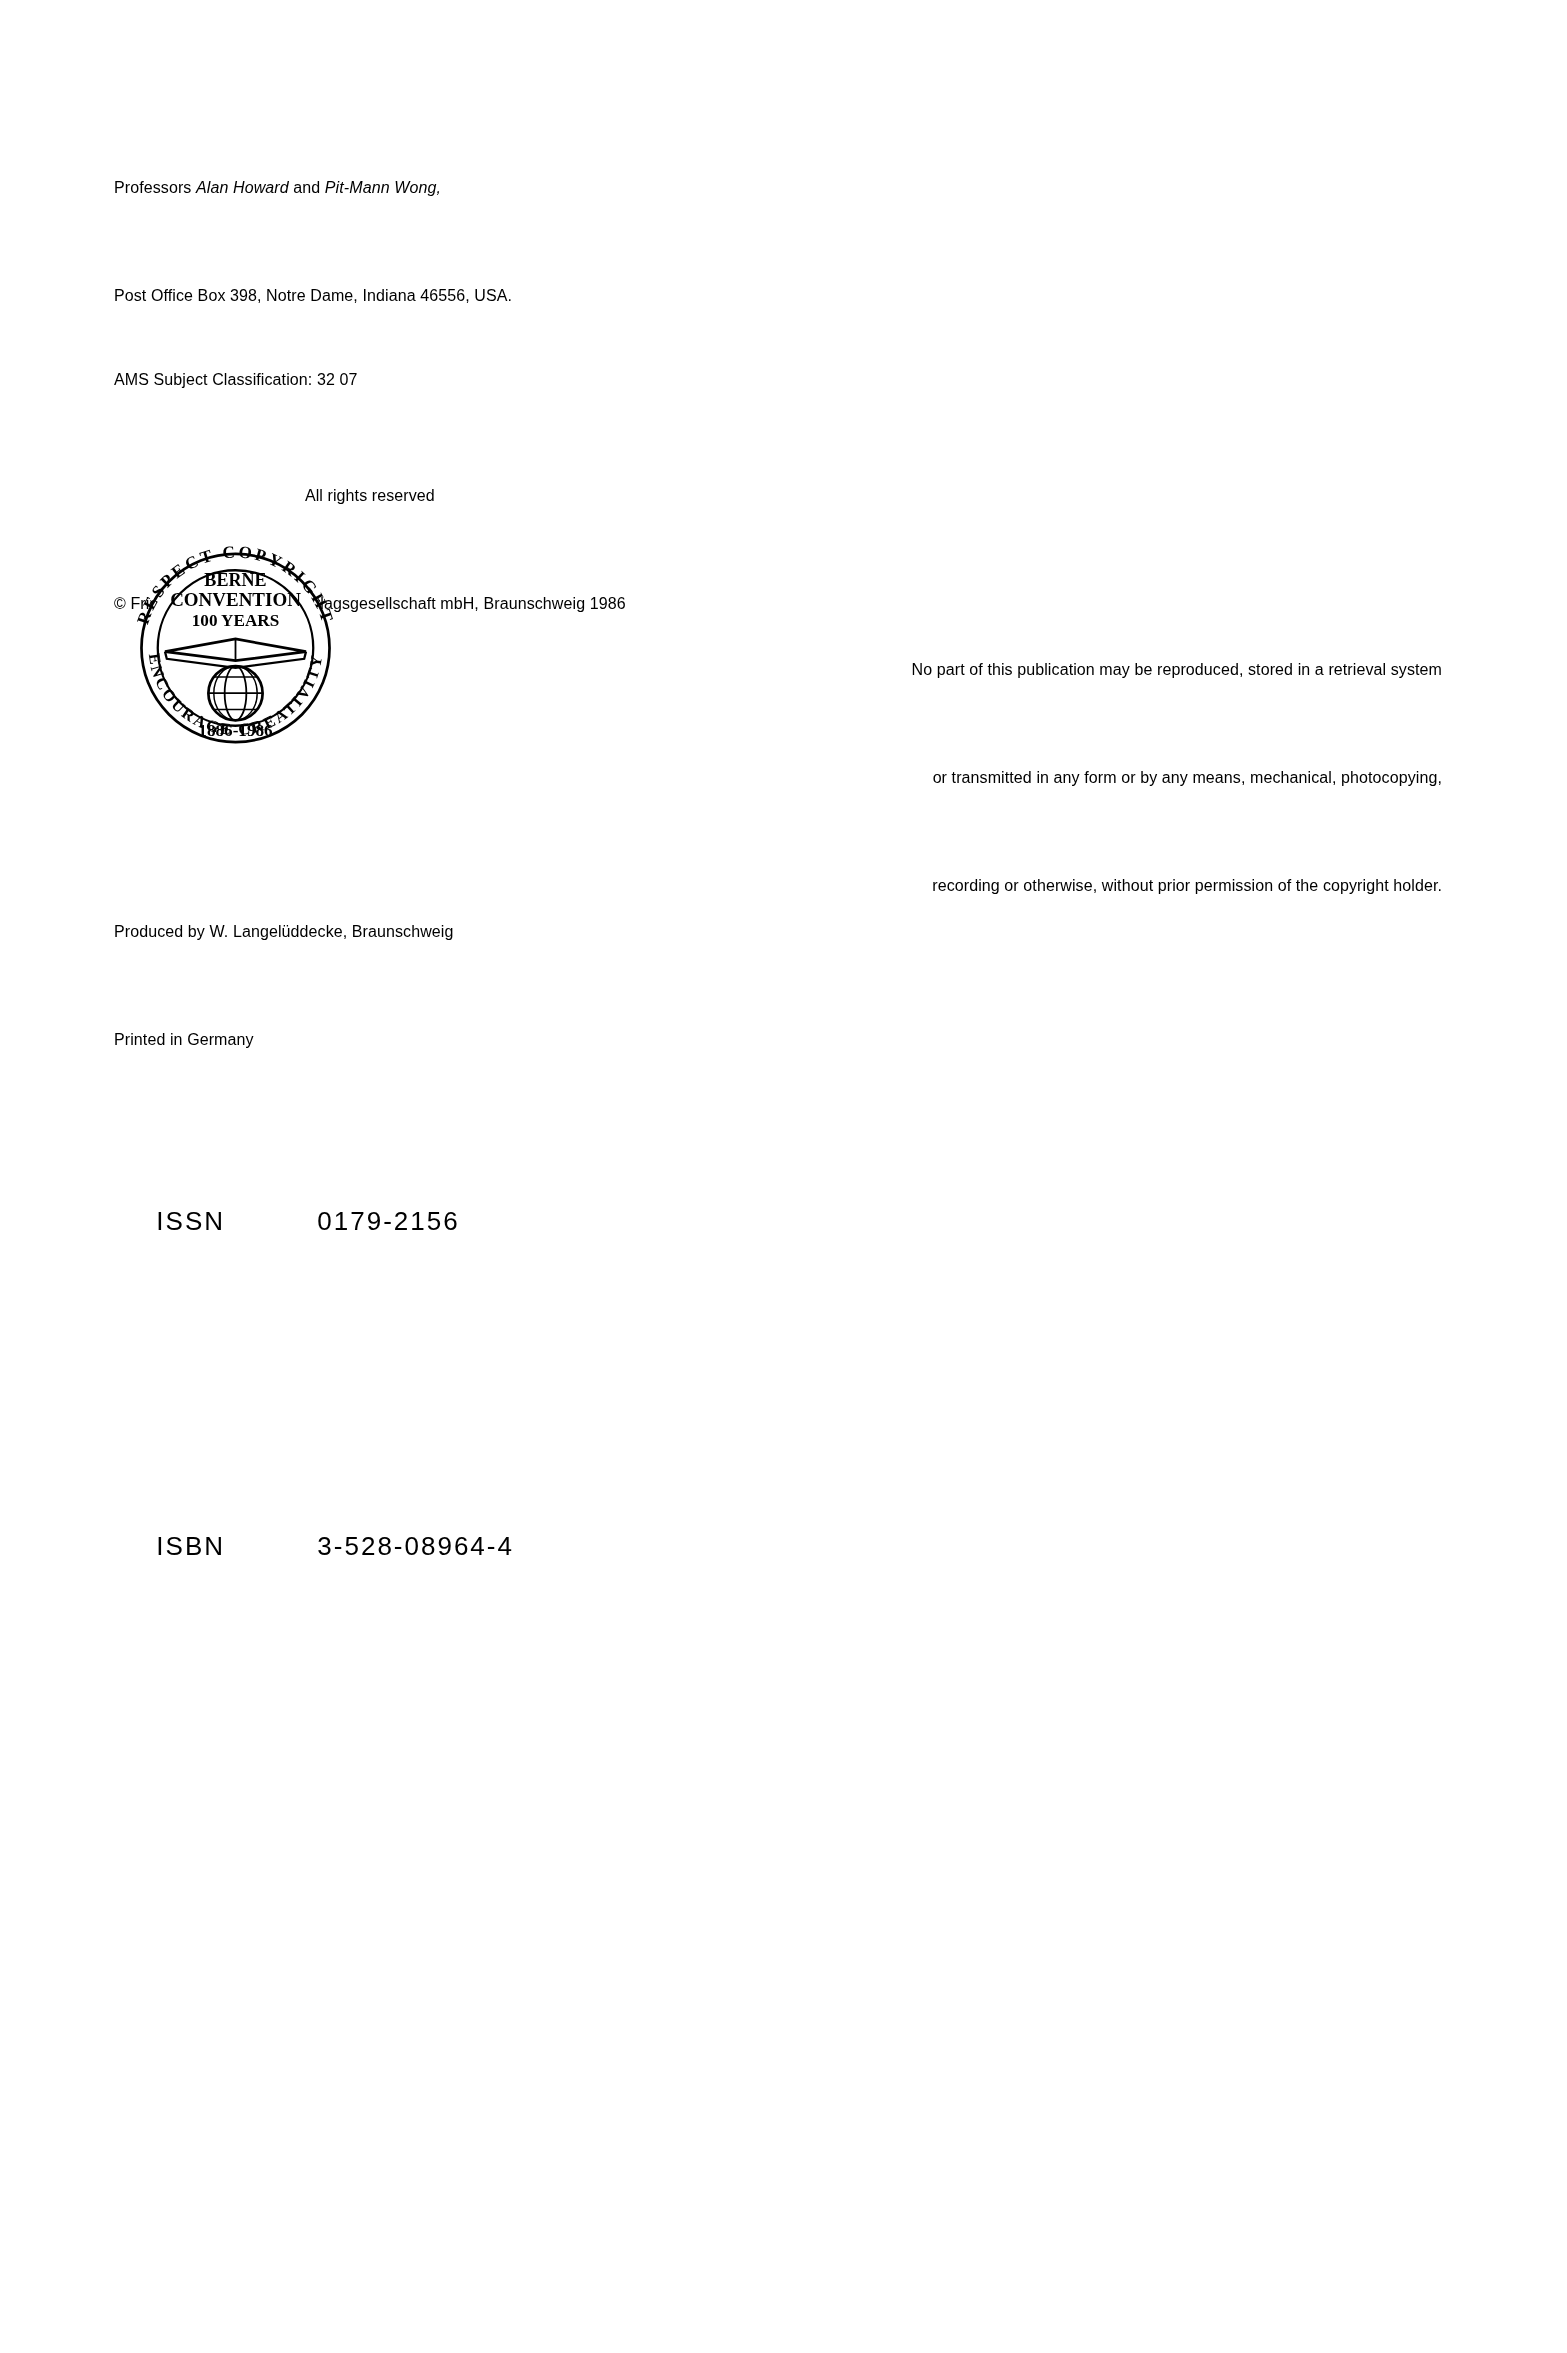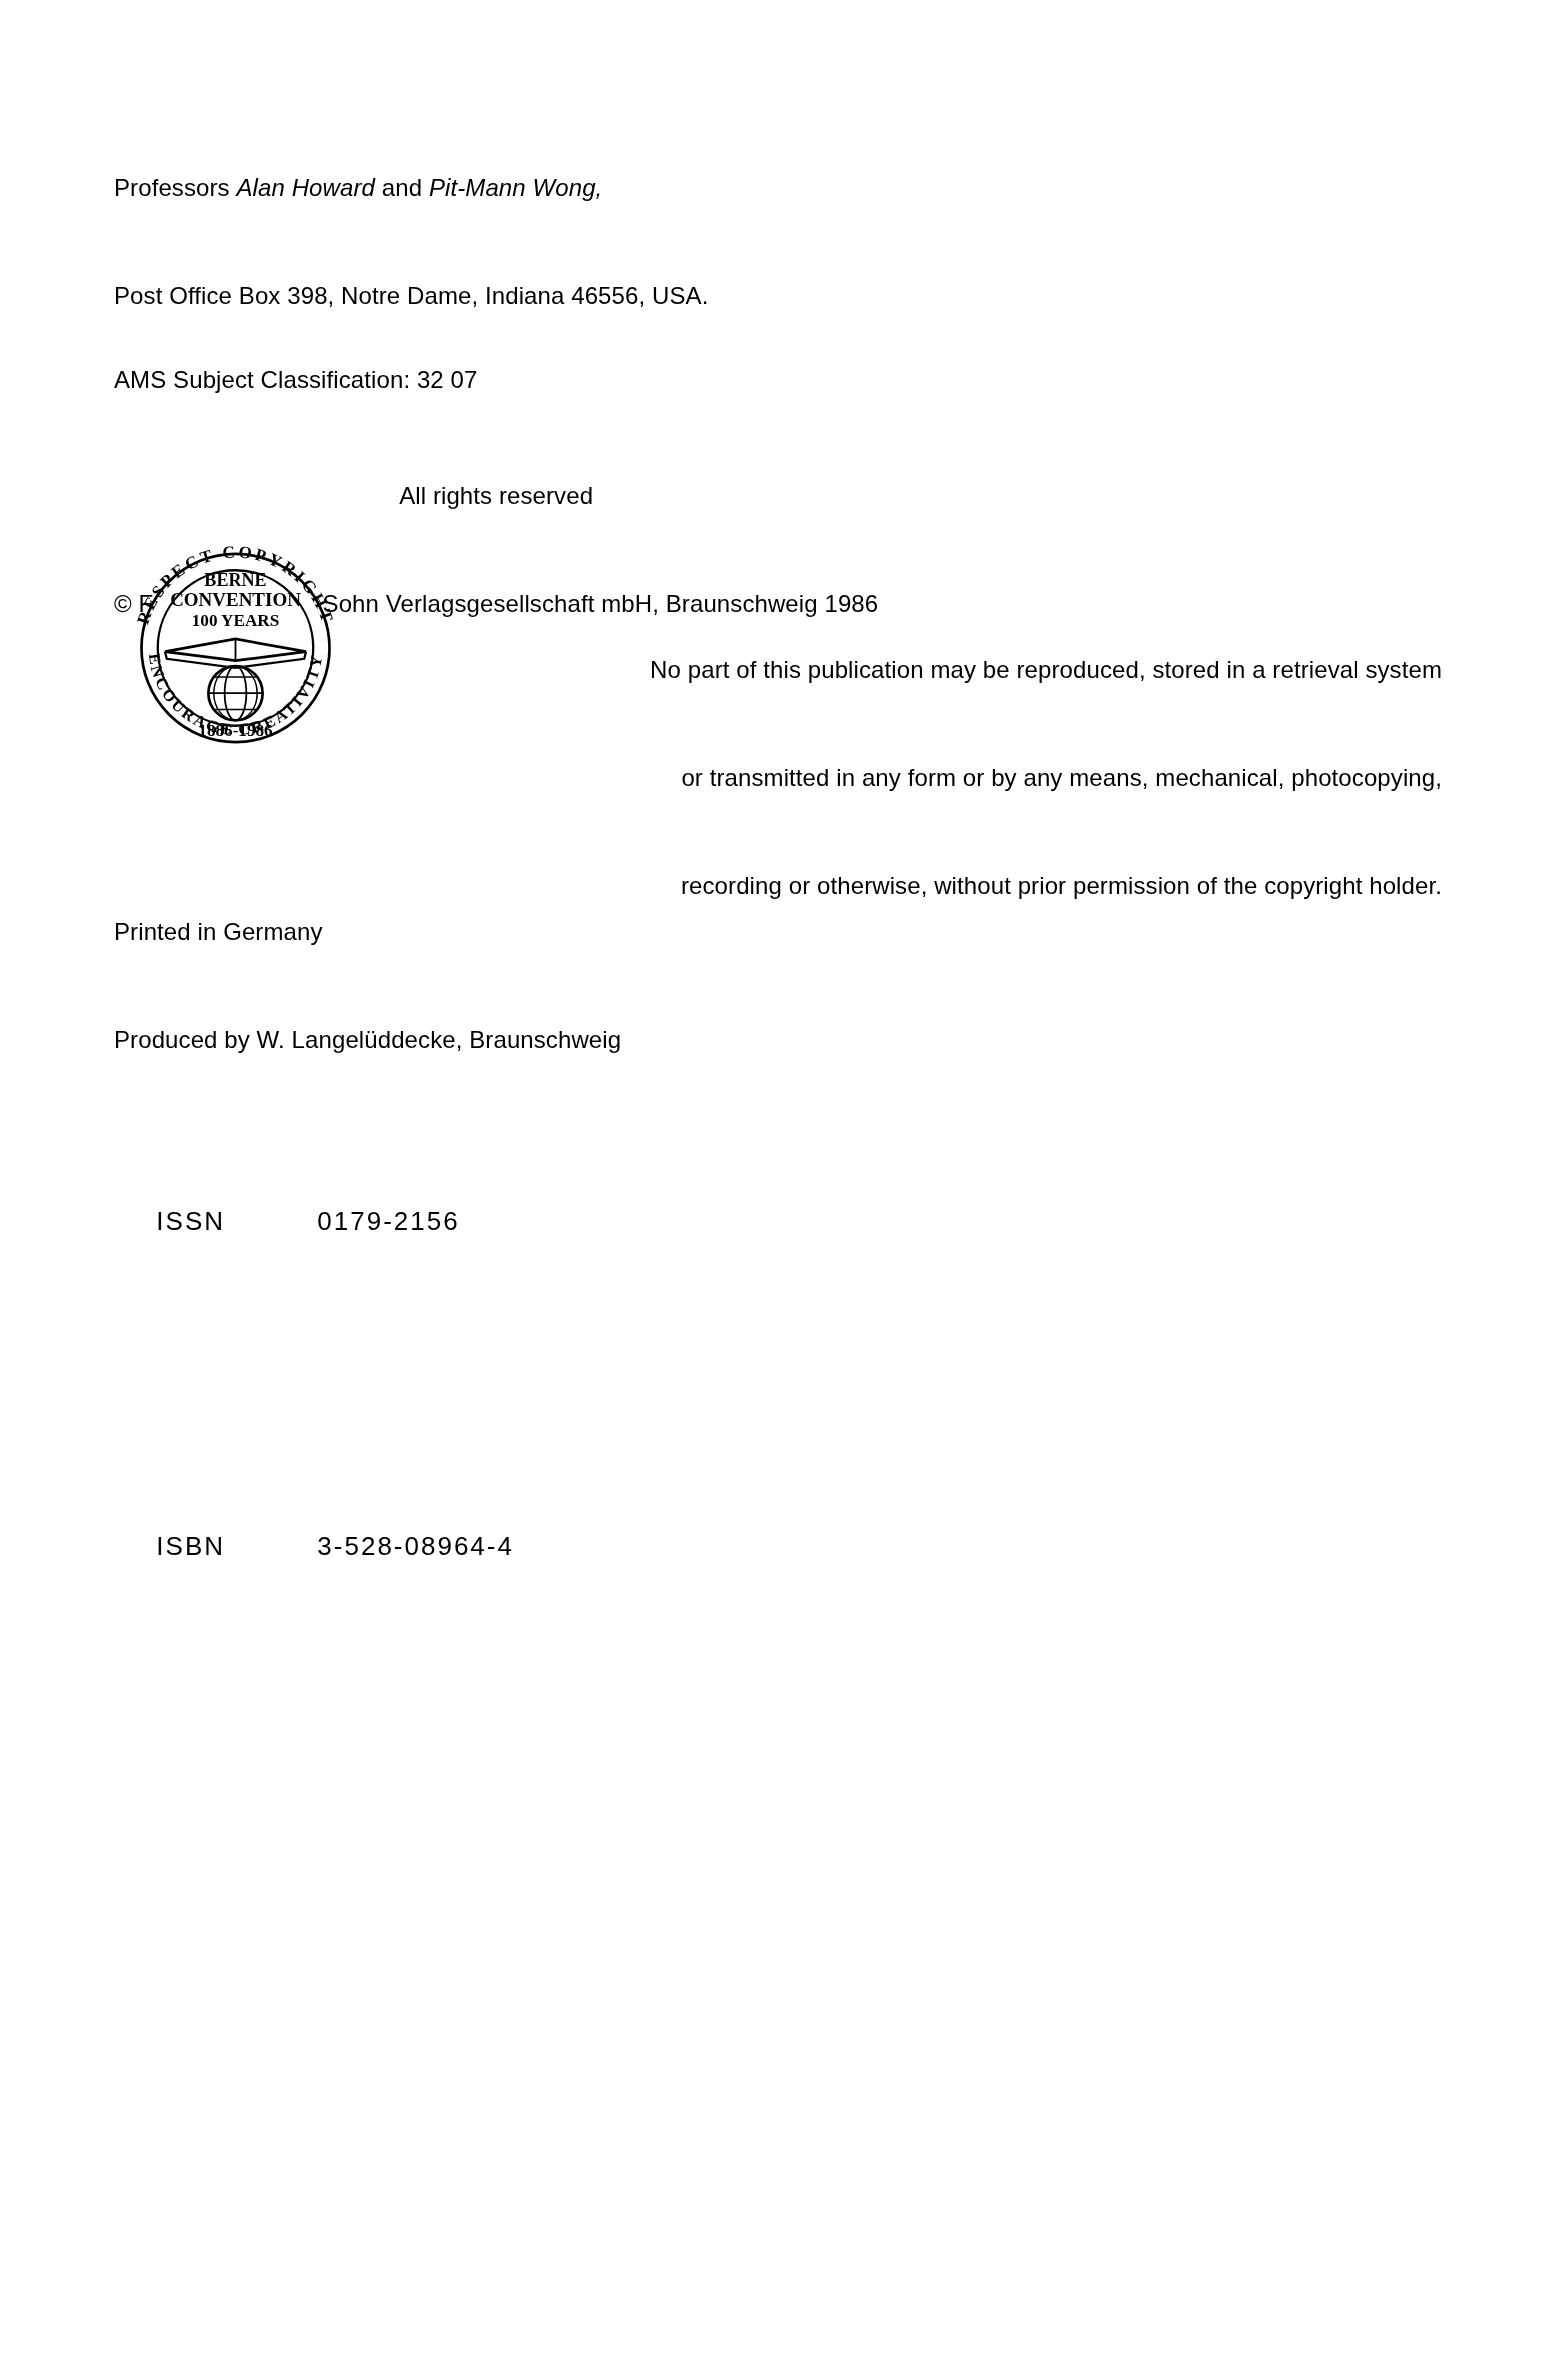--- a/index.html
+++ b/index.html
@@ -20,21 +20,21 @@
     position: absolute;
     top: 0; left: 0;
     width: 1568px;
     height: 2354px;
     background: #ffffff;
   }
 
   
   .block {
     position: absolute;
-    font-size: 24px;
+    font-size: 16px;
     line-height: 36px;
     letter-spacing: 0.1px;
     white-space: pre;
   }
   .block .line { display: block; }
   .it { font-style: italic; }
 
   #authors-block   { left: 114px; top: 98px; }
   #ams-block       { left: 114px; top: 290px; }
   #rights-block    { left: 114px; top: 406px; text-align: center; }
@@ -119,22 +119,22 @@
     </svg>
   </div>
 
   <div class="block" id="copyright-text">
     <span class="line">No part of this publication may be reproduced, stored in a retrieval system</span>
     <span class="line">or transmitted in any form or by any means, mechanical, photocopying,</span>
     <span class="line">recording or otherwise, without prior permission of the copyright holder.</span>
   </div>
 
   <div class="block" id="producer-block">
+    <span class="line">Produced by W. Langelüddecke, Braunschweig</span>
     <span class="line">Printed in Germany</span>
-    <span class="line">Produced by W. Langelüddecke, Braunschweig</span>
   </div>
 
   <div class="idblock">
     <span class="idrow">
       <span class="label">ISSN</span><span class="value">0179-2156</span>
     </span>
     <span class="idrow">
       <span class="label">ISBN</span><span class="value">3-528-08964-4</span>
     </span>
   </div>

